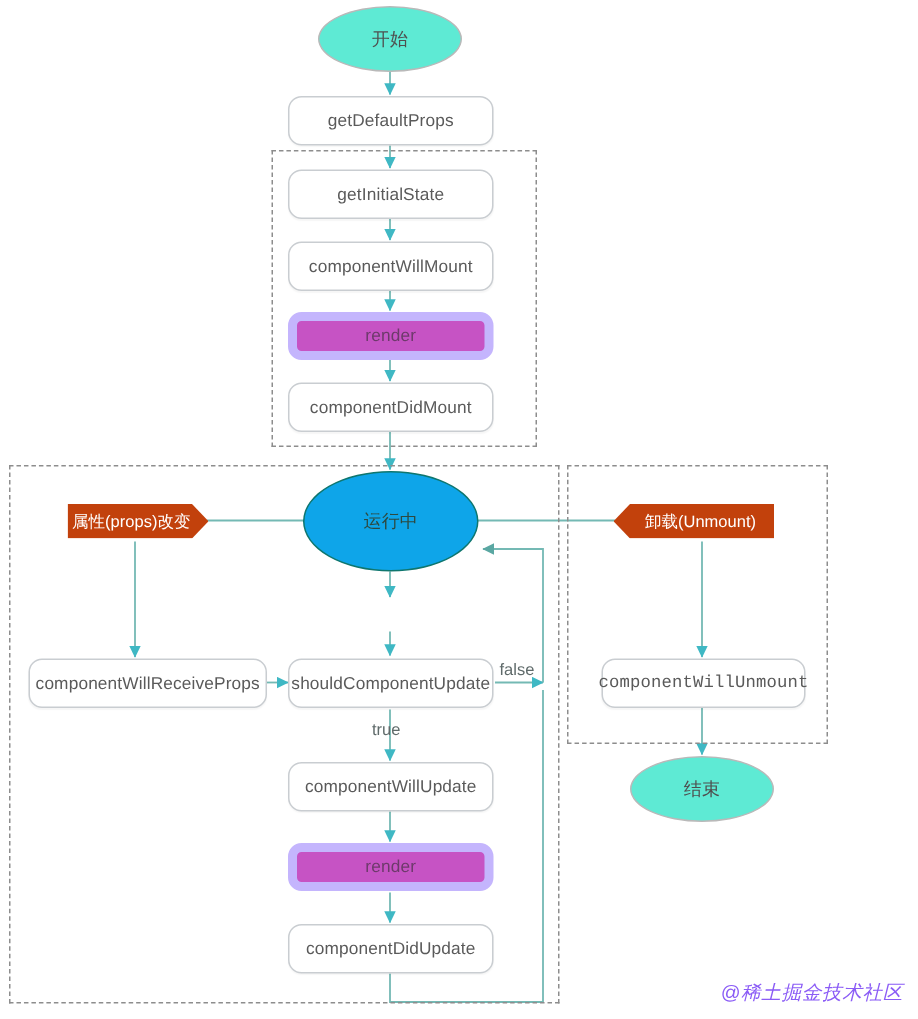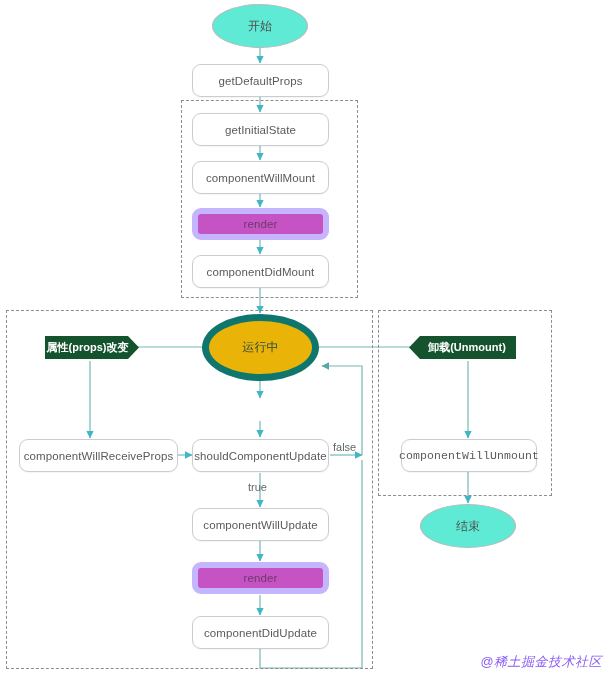--- a/index.html
+++ b/index.html
@@ -53,38 +53,37 @@
   }
   .ellipse-gray {
     border-radius: 50%;
     background: #5eead4;
     border: 1px solid #b9b9b9;
     color: #4f4f4f;
     font-size: 12px;
   }
   .ellipse-green {
     border-radius: 50%;
-    background: #eab308;
-    border: 7px solid #0f766e;
+    background: #0ea5e9;
+    border: 1px solid #0f766e;
     color: #2d4a40;
     font-size: 12px;
   }
   
   .flag {
     position: absolute;
     box-sizing: border-box;
     display: flex;
     align-items: center;
     justify-content: center;
-    background: #14532d;
+    background: #c2410c;
     color: #ffffff;
     font-size: 11px;
     white-space: nowrap;
     z-index: 3;
-    font-weight: bold;
   }
   .flag-right {
     clip-path: polygon(0 0, calc(100% - 11px) 0, 100% 50%, calc(100% - 11px) 100%, 0 100%);
     padding-right: 9px;
   }
   .flag-left {
     clip-path: polygon(11px 0, 100% 0, 100% 100%, 11px 100%, 0 50%);
     padding-left: 9px;
   }
   

